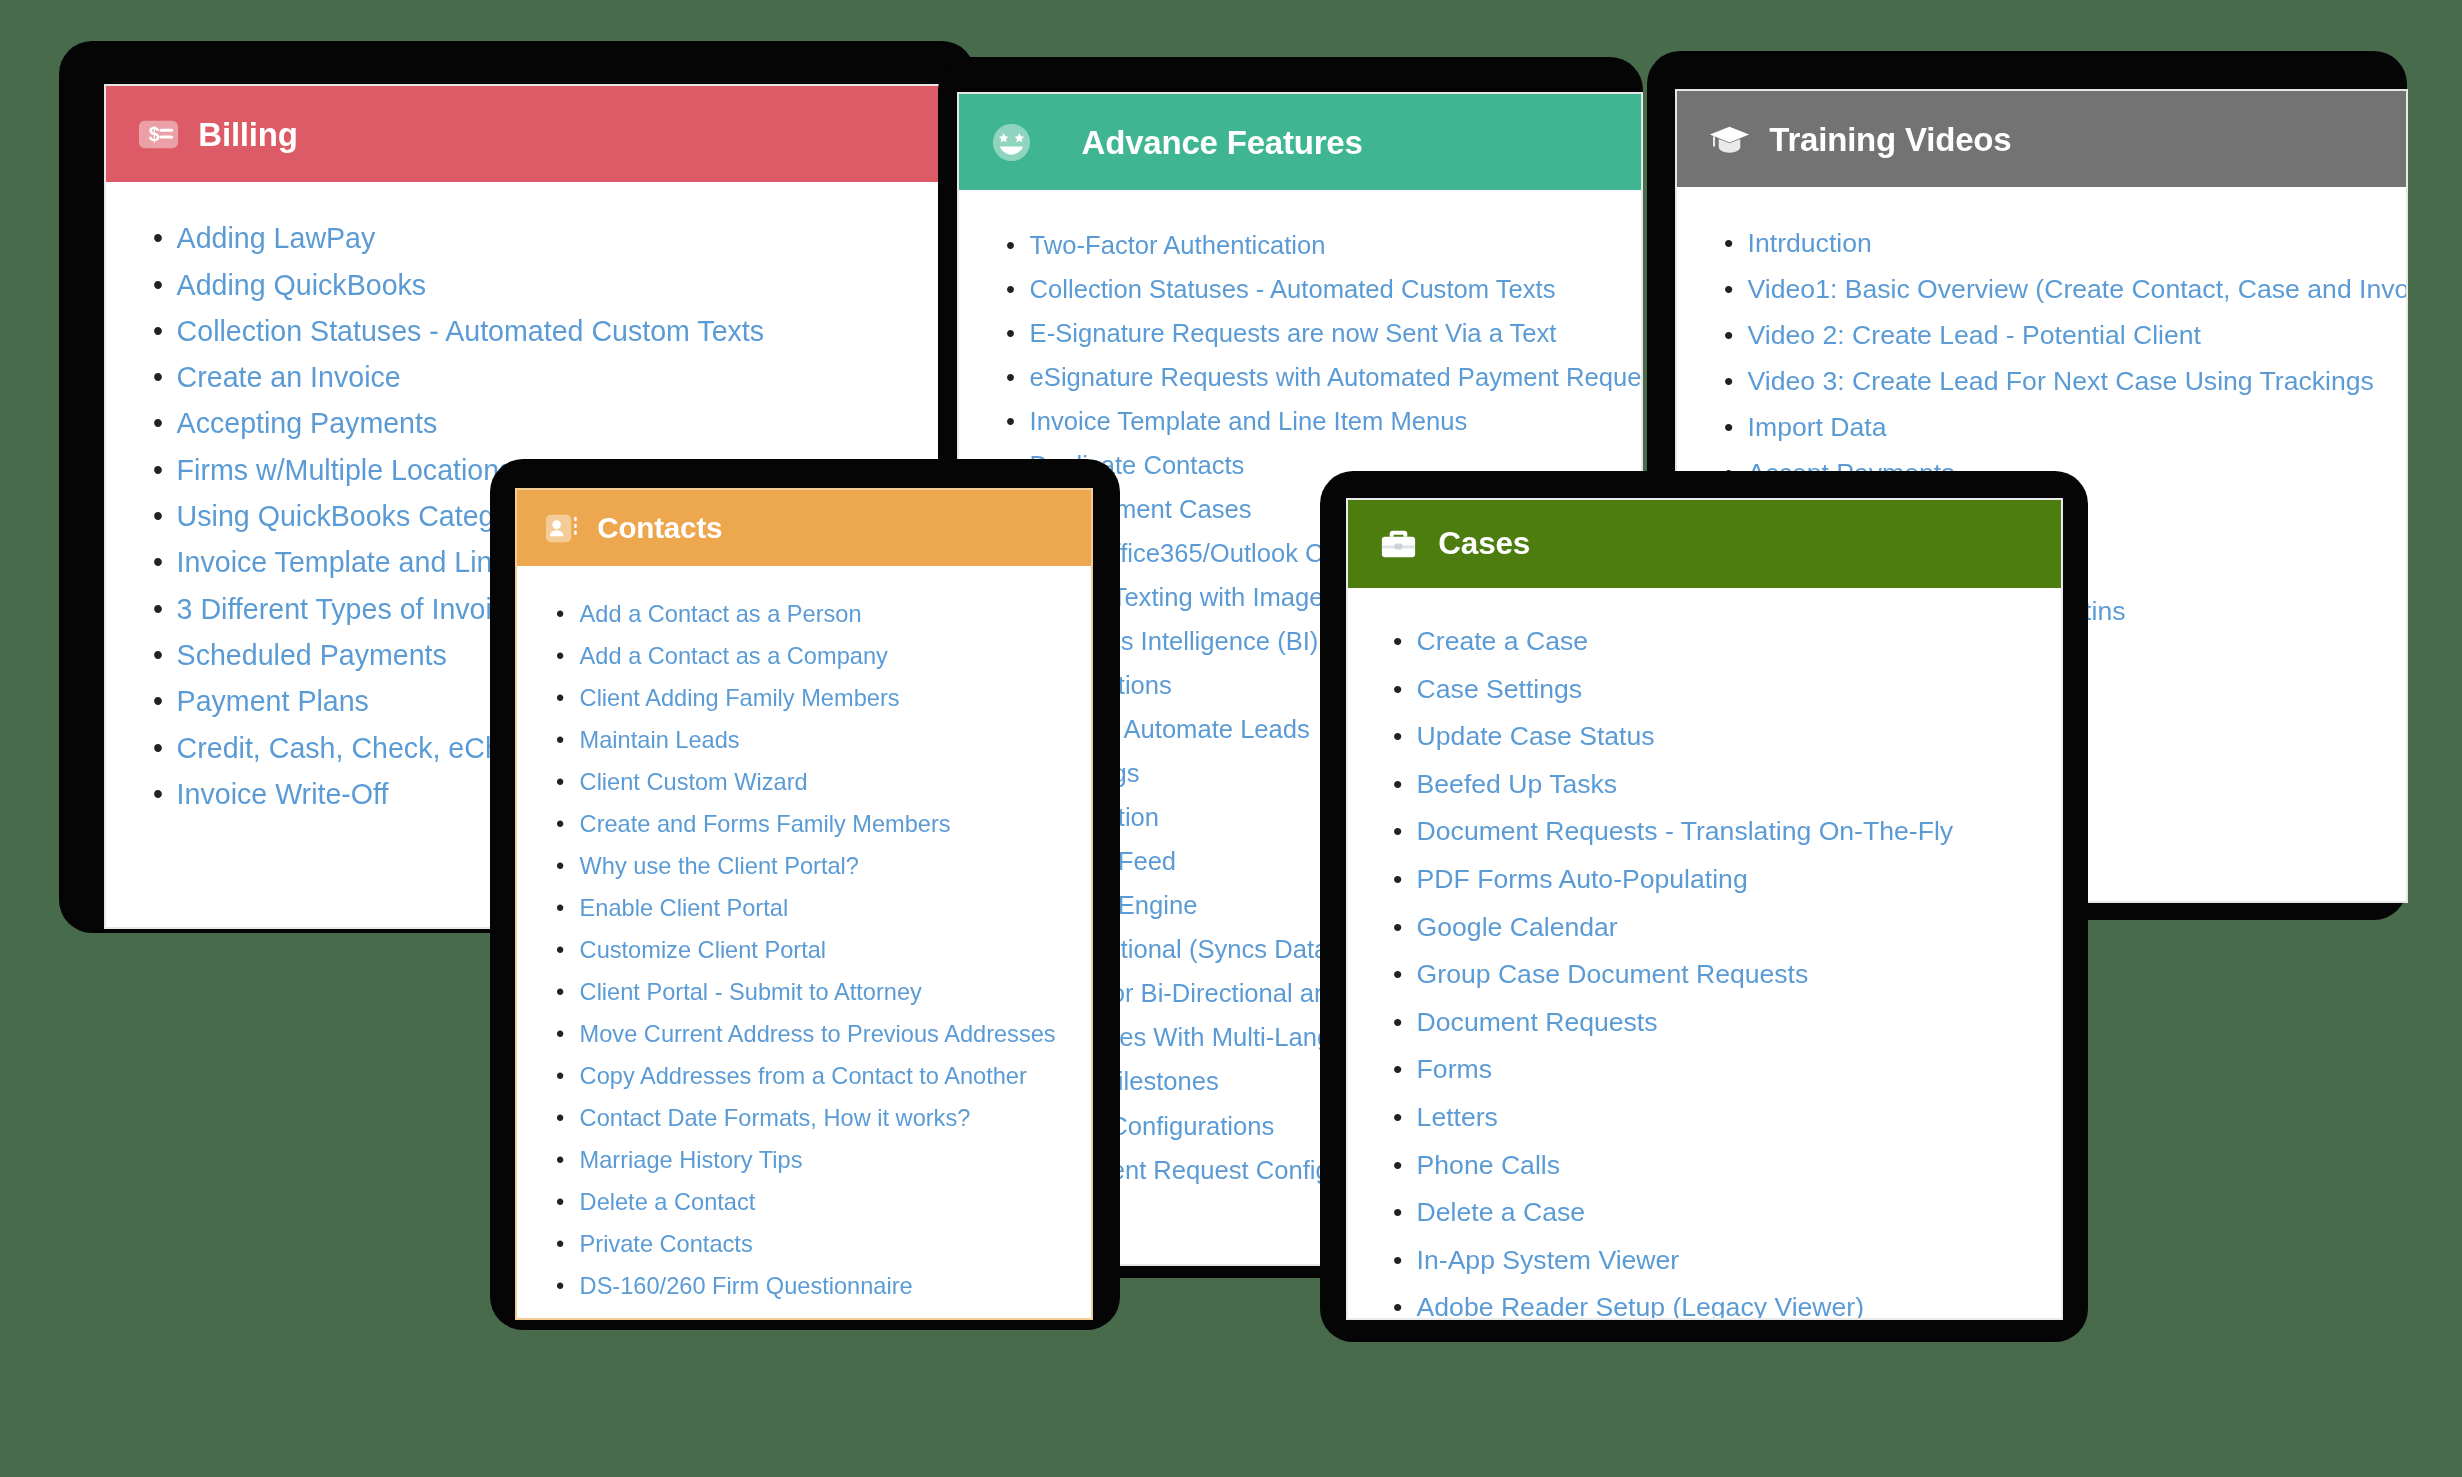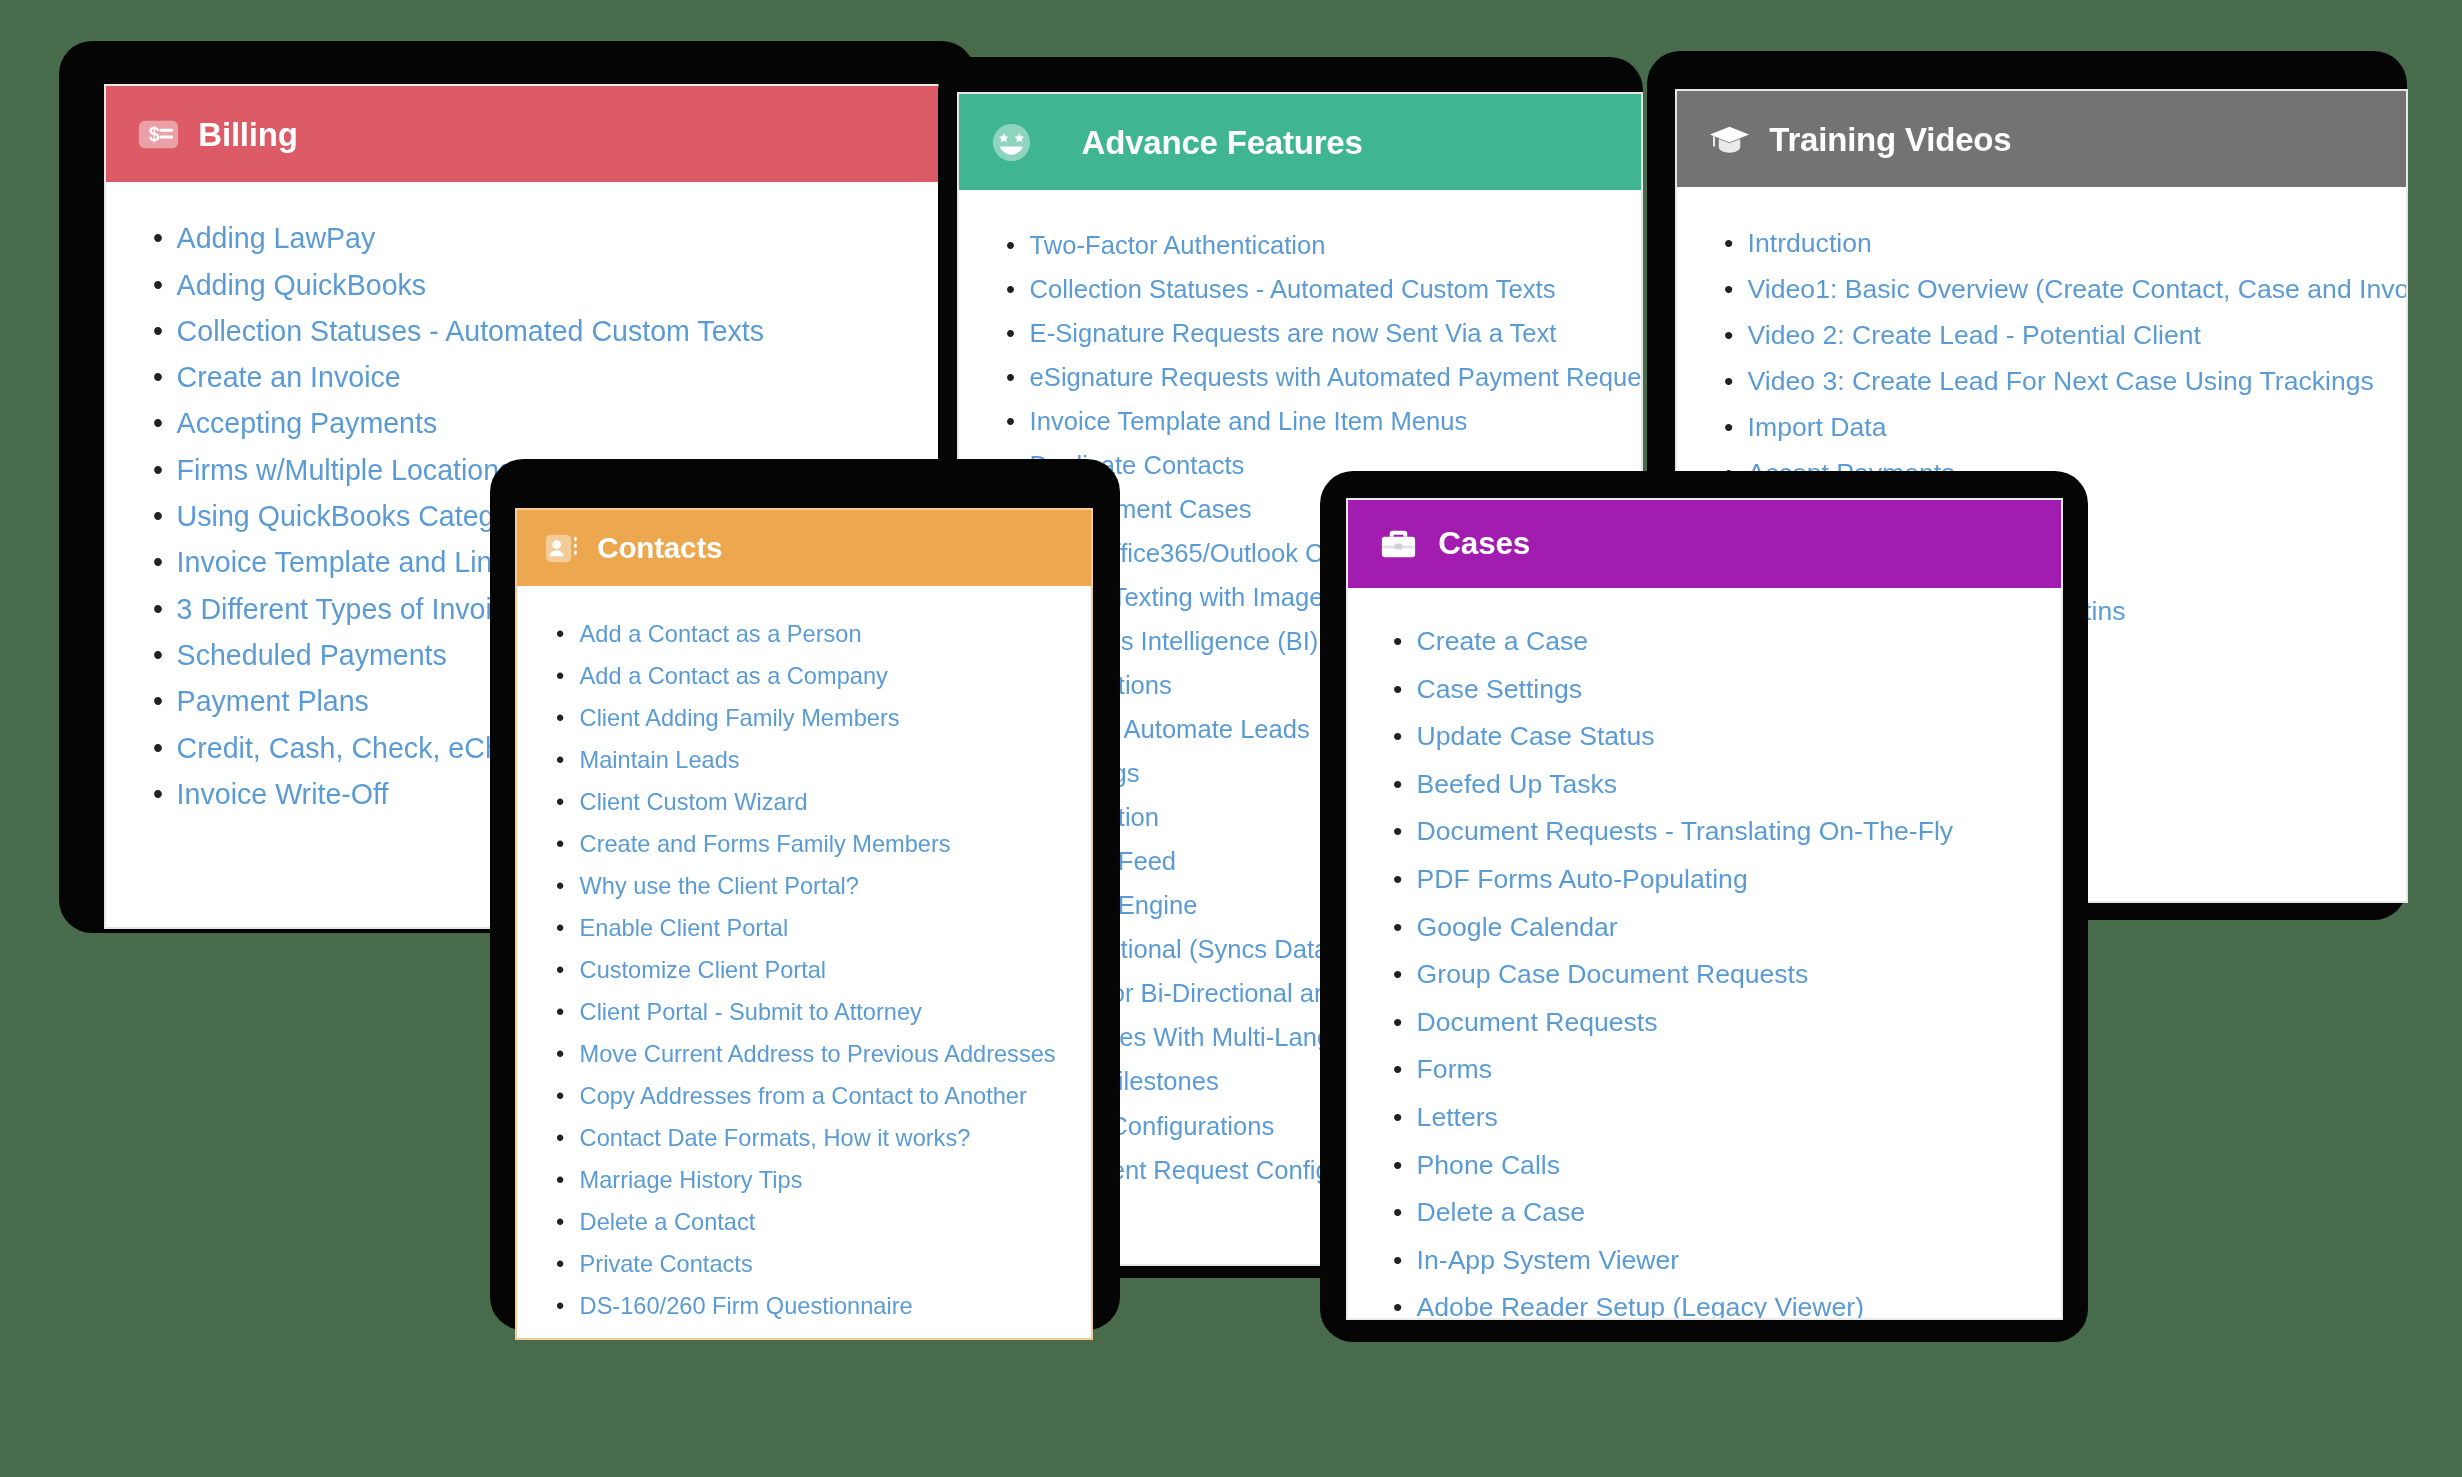--- a/index.html
+++ b/index.html
@@ -113,35 +113,34 @@
     border: 2px solid #e6e6e6;
   }
   #card-training .card-head { background: #737373; }
   #card-training .card-body { font-size: 26.6px; line-height: 1.73; }
 
   
   #bd-contacts { left: 490px; top: 459px; width: 630px;  height: 871px; }
   #card-contacts {
     left: 515px; top: 488px; width: 578px; height: 832px;
     border: 2px solid #f2cb95;
-    margin-top: 20px;
   }
   #card-contacts .card-head { background: #eda74e; padding: 19.7px 25.6px; }
   #card-contacts .card-head .head-title { font-size: 29.6px; }
   #card-contacts .card-head .head-icon { width: 37px; height: 37px; }
   #card-contacts .card-body { font-size: 23.6px; line-height: 1.78; padding: 27.6px 25.6px; }
   #card-contacts .card-body ul { padding-left: 37px; }
 
   
   #bd-cases { left: 1320px; top: 471px; width: 768px;  height: 871px; }
   #card-cases {
     left: 1346px; top: 498px; width: 717px; height: 822px;
     border: 2px solid #e8eaec;
   }
-  #card-cases .card-head { background: #a21caf; padding: 21.7px 27.6px; }
+  #card-cases .card-head { background: #4d7c0f; padding: 21.7px 27.6px; }
   #card-cases .card-head .head-title { font-size: 31.5px; }
   #card-cases .card-body { font-size: 26.6px; line-height: 1.79; padding: 29.6px 27.6px; }
 
   
   #bd-billing  { z-index: 1; }
   #card-billing{ z-index: 2; }
   #bd-advance  { z-index: 3; }
   #card-advance{ z-index: 4; }
   #bd-training { z-index: 5; }
   #card-training{z-index: 6; }

